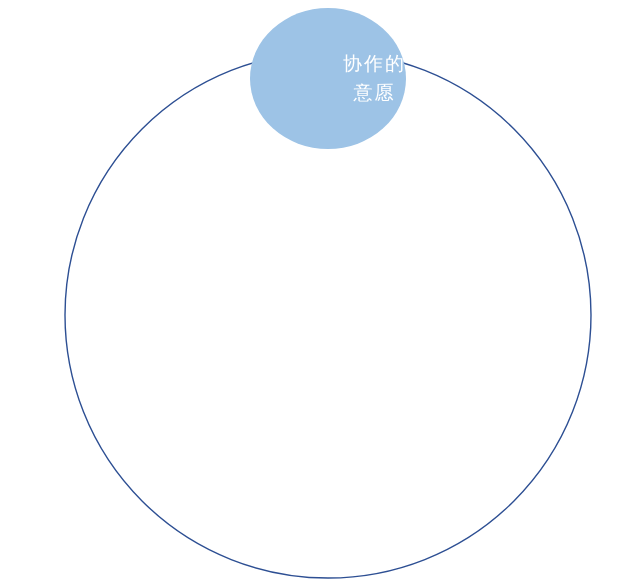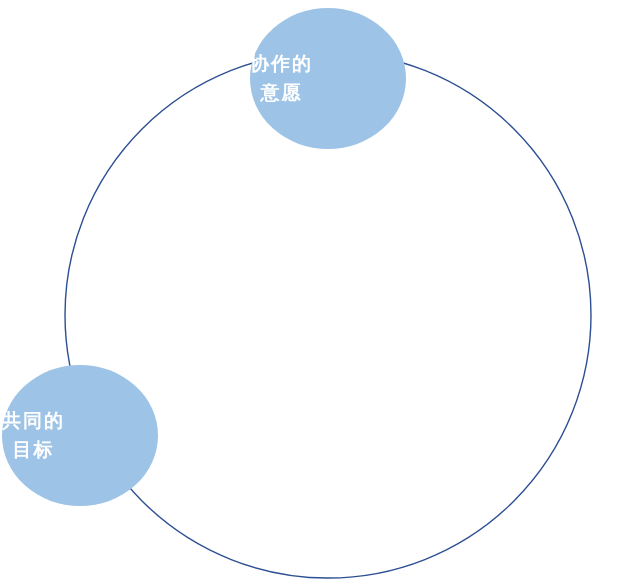--- a/index.html
+++ b/index.html
@@ -30,24 +30,24 @@
   .ring-svg circle {
     fill: none;
     stroke: var(--ring-stroke);
     stroke-width: 1.4;
   }
   .node {
     position: absolute;
     border-radius: 50%;
     display: flex;
     align-items: center;
-    justify-content: flex-start;
+    justify-content: flex-end;
     text-align: center;
     color: var(--label-text);
-    font-weight: bold;
+    font-weight: normal;
     white-space: pre-line;
   }
   .node.satellite {
     width: 156px;
     height: 141px;
     background: var(--satellite-fill);
     font-size: 19px;
     letter-spacing: 2px;
     line-height: 1.5;
   }
@@ -70,20 +70,16 @@
 
   <svg class="ring-svg" viewBox="0 0 634 584" aria-hidden="true">
     <circle cx="328" cy="315" r="263"></circle>
   </svg>
 
   <div class="node satellite node-top">
     <span>协作的
 意愿</span>
   </div>
 
-  <div class="node satellite node-bottom-left">
-    <span>共同的
-目标</span>
-  </div>
 
 
 
 </div>
 
 </body></html>

